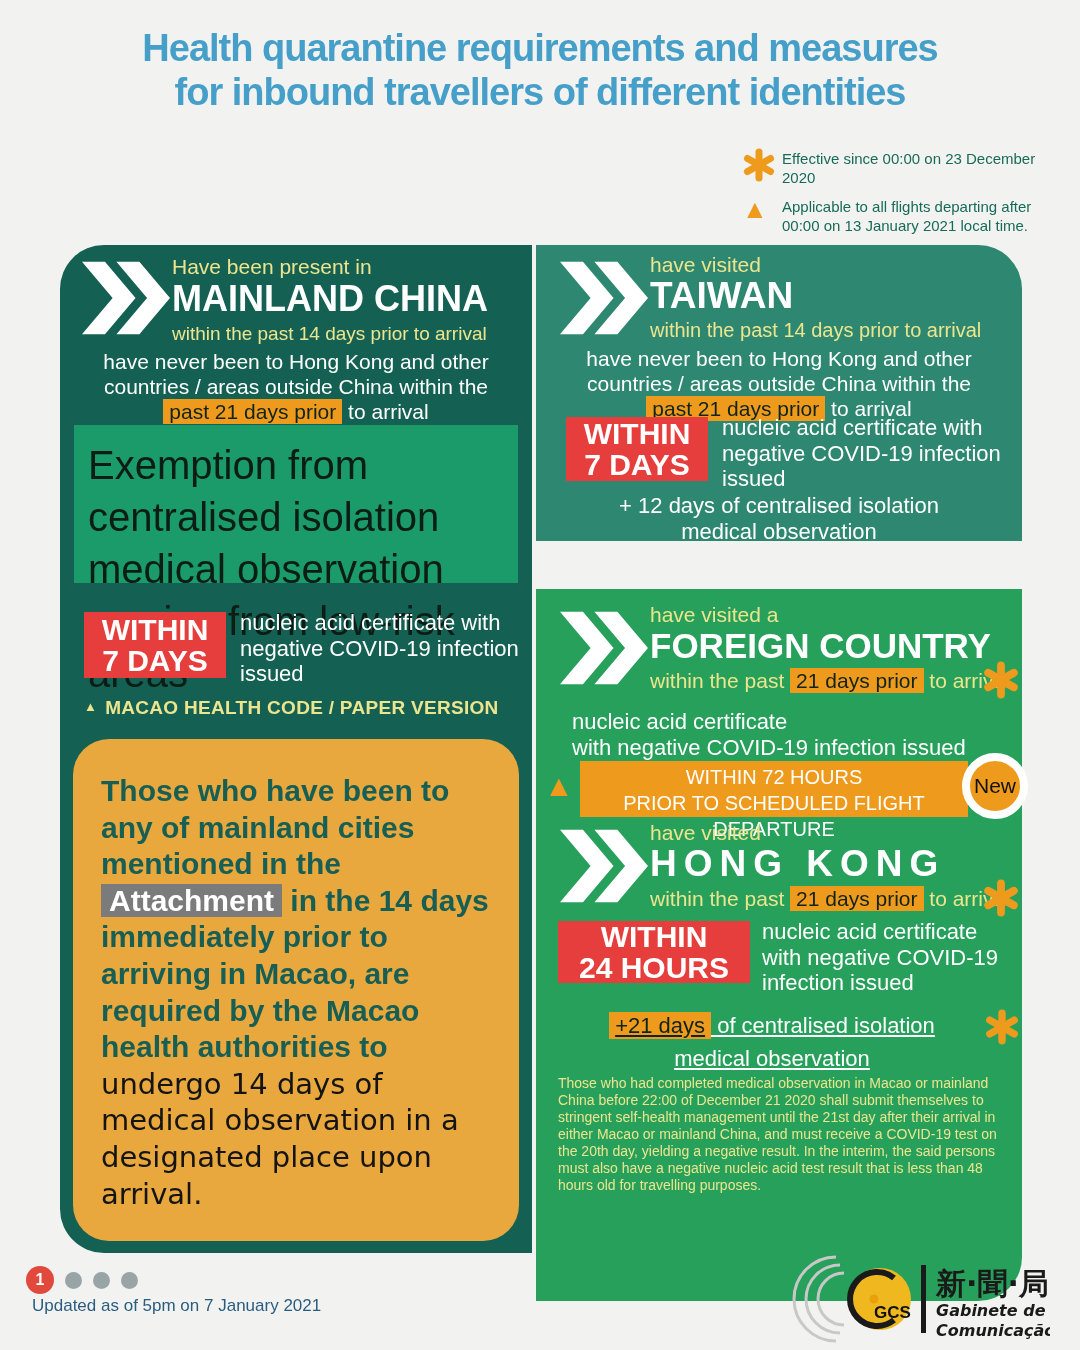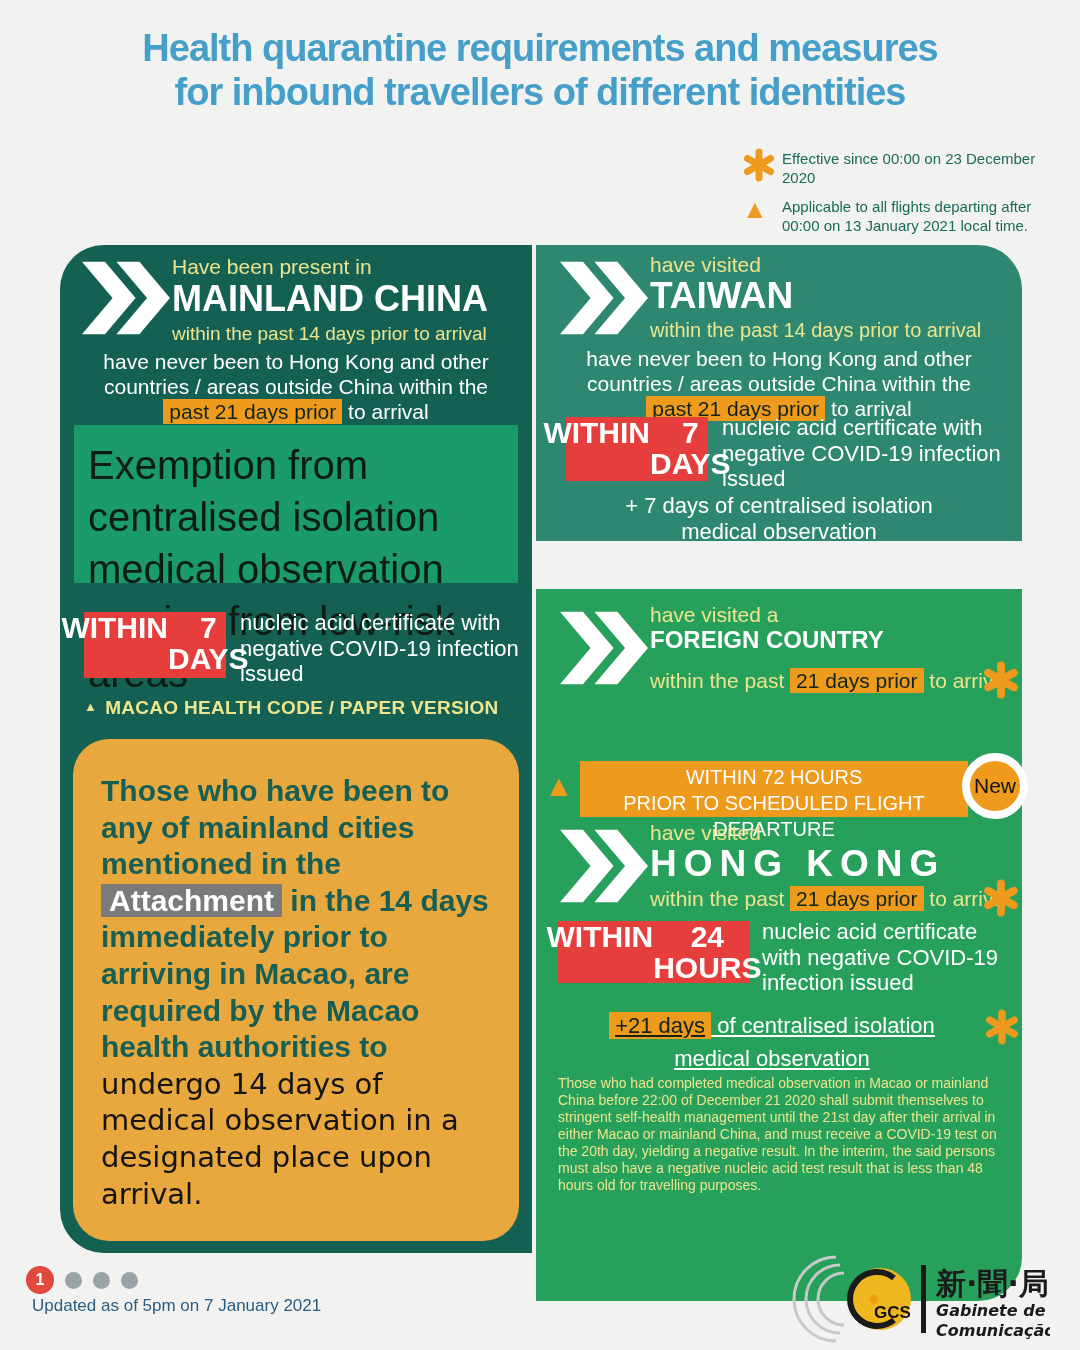--- a/index.html
+++ b/index.html
@@ -33,21 +33,21 @@
   #panel-south    { left:536px; top:541px; width:486px; height:712px;  background:#27a05c; border-radius:0 0 44px 0;margin-top:48px; }
   .chev { position:absolute; }
   .lab-sm   { position:absolute; color:#ece58e; font-size:21px; }
   .lab-xs   { position:absolute; color:#ece58e; font-size:19px; }
   .region   { position:absolute; color:#ffffff; font-weight:bold; font-size:37px; white-space:nowrap; }
   .cond     { position:absolute; color:#ffffff; font-size:21px; line-height:1.18; text-align:center; }
   .hl { background:#ee9a1c; color:#10241c; padding:1px 6px; }
   .badge {
     position:absolute; background:#e63e3c; color:#fff; font-weight:bold;
     font-size:30px; line-height:1.04; text-align:center;
-    display:flex; justify-content:center;
+    display:flex; flex-direction:column; justify-content:center;
   }
   .cert { position:absolute; color:#fff; font-size:22px; line-height:1.17; }
   
   #exemption-box {
     position:absolute; left:14px; top:180px; width:444px; height:158px;
     background:#1b9b6a; color:#0c1d16; font-size:40px; line-height:1.3; padding:14px 14px;
   }
   #code-note { position:absolute; left:24px; top:452px; color:#ece58e; font-weight:bold; font-size:19px; letter-spacing:.3px; }
   #code-note .mini-tri { font-size:13px; vertical-align:3px; padding-right:8px; }
   #attachment-box {
@@ -150,47 +150,51 @@
     <div class="lab-sm" style="left:114px; top:74px; font-size:20px;">within the past 14 days prior to arrival</div>
     <div class="cond" style="left:28px; top:102px; width:430px;">
       <span>have never been to Hong Kong and other countries / areas outside China within the </span><span class="hl">past 21 days prior</span><span> to arrival</span>
     </div>
     <div class="badge" style="left:30px; top:172px; width:142px; height:64px;">
       <span>WITHIN</span>
       <span>7 DAYS</span>
     </div>
     <div class="cert" style="left:186px; top:170px; width:282px;">nucleic acid certificate with negative COVID-19 infection issued</div>
     <div class="cond" style="left:0; top:248px; width:486px; font-size:22px;">
-      <span style="display:block;">+ 7 days of centralised isolation</span>
+      <span style="display:block;">+ 12 days of centralised isolation</span>
       <span style="display:block;">medical observation</span>
     </div>
   </div>
 
   <div class="panel" id="panel-south">
 
     <span class="chev" style="left:24px; top:22px;">
       <svg width="88" height="74" viewBox="0 0 92 76" fill="#fff">
           <polygon points="0,0 24,0 56,38 24,76 0,76 32,38"></polygon>
           <polygon points="36,0 60,0 92,38 60,76 36,76 68,38"></polygon>
         </svg>
     </span>
     <div class="lab-sm" style="left:114px; top:14px;">have visited a</div>
-    <div class="region" style="left:114px; top:37px; font-size:24px;">FOREIGN COUNTRY</div>
+    <div class="region" style="left:114px; top:37px; font-size:35px;">FOREIGN COUNTRY</div>
     <div class="lab-sm" style="left:114px; top:80px; white-space:nowrap;">
       <span>within the past </span><span class="hl">21 days prior</span><span> to arrival</span>
     </div>
     <span class="sect-ast" style="left:446px; top:72px;">
       <svg width="38" height="38" viewBox="0 0 34 34">
           <g stroke="#ee9a1c" stroke-width="7" stroke-linecap="round">
             <line x1="17" y1="4" x2="17" y2="30"></line>
             <line x1="5.5" y1="10.5" x2="28.5" y2="23.5"></line>
             <line x1="28.5" y1="10.5" x2="5.5" y2="23.5"></line>
           </g>
         </svg>
     </span>
+    <div class="cert" style="left:36px; top:120px; width:440px;">
+      <span style="display:block;">nucleic acid certificate</span>
+      <span style="display:block;">with negative COVID-19 infection issued</span>
+    </div>
     <span class="tri-orange" style="position:absolute; left:8px; top:182px; font-size:30px;">▲</span>
     <div id="banner-72">
       <span style="display:block;">WITHIN 72 HOURS</span>
       <span style="display:block;">PRIOR TO SCHEDULED FLIGHT DEPARTURE</span>
     </div>
     <div id="new-badge">New</div>
 
     <span class="chev" style="left:24px; top:240px;">
       <svg width="88" height="74" viewBox="0 0 92 76" fill="#fff">
           <polygon points="0,0 24,0 56,38 24,76 0,76 32,38"></polygon>

